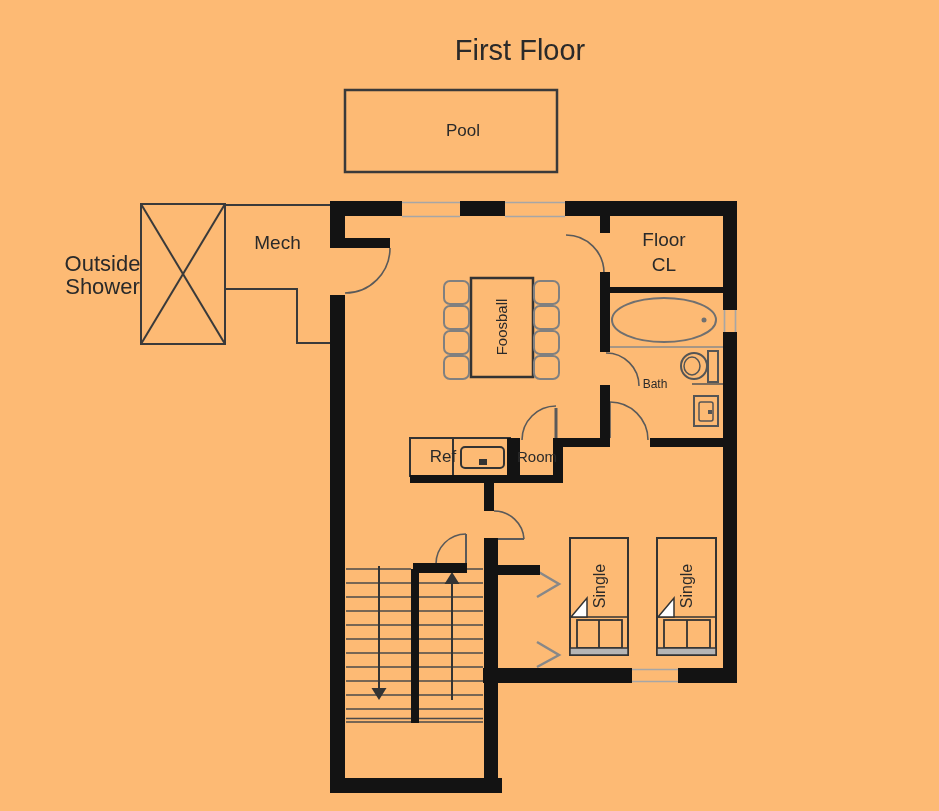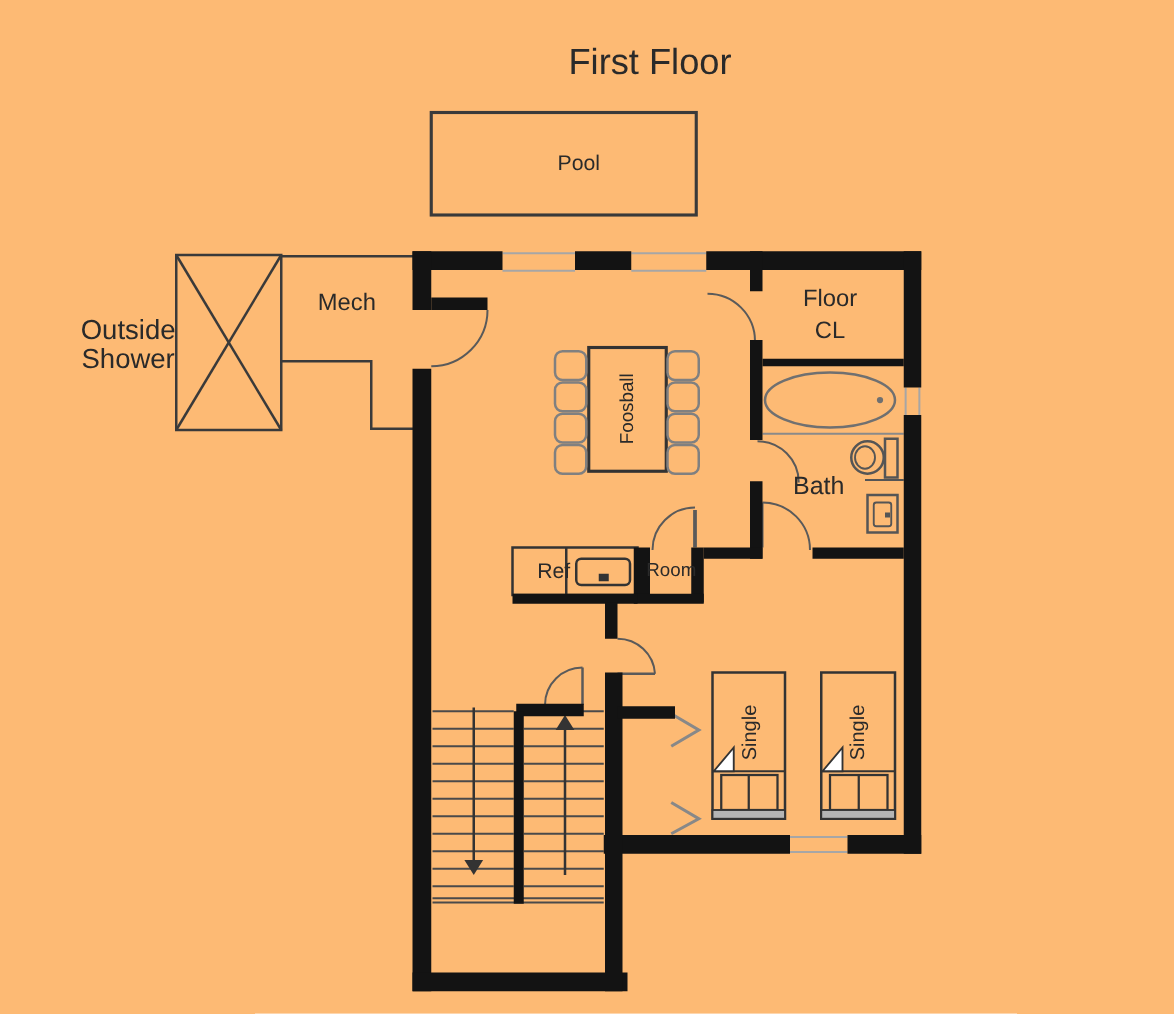--- a/index.html
+++ b/index.html
@@ -209,21 +209,21 @@
   </div>
 
   <div class="lbl" style="left:240px;top:232px;width:75px;font-size:19px">Mech</div>
 
 
   <div class="lbl" style="left:605px;top:227px;width:118px;font-size:19px;line-height:25px">
     <div>Floor</div>
     <div>CL</div>
   </div>
 
-  <div class="lbl" style="left:620px;top:377px;width:70px;font-size:20px">Bath</div>
+  <div class="lbl" style="left:620px;top:377px;width:70px;font-size:12px">Bath</div>
 
   <div class="lbl" style="left:511px;top:448px;width:52px;font-size:15px">Room</div>
 
   <div class="lbl" style="left:411px;top:447px;width:64px;font-size:17px">Ref</div>
 
 
   <div class="lbl rot" style="left:502px;top:327px;font-size:15px">Foosball</div>
 
   <div class="lbl rot" style="left:600px;top:586px;font-size:16px">Single</div>
 

